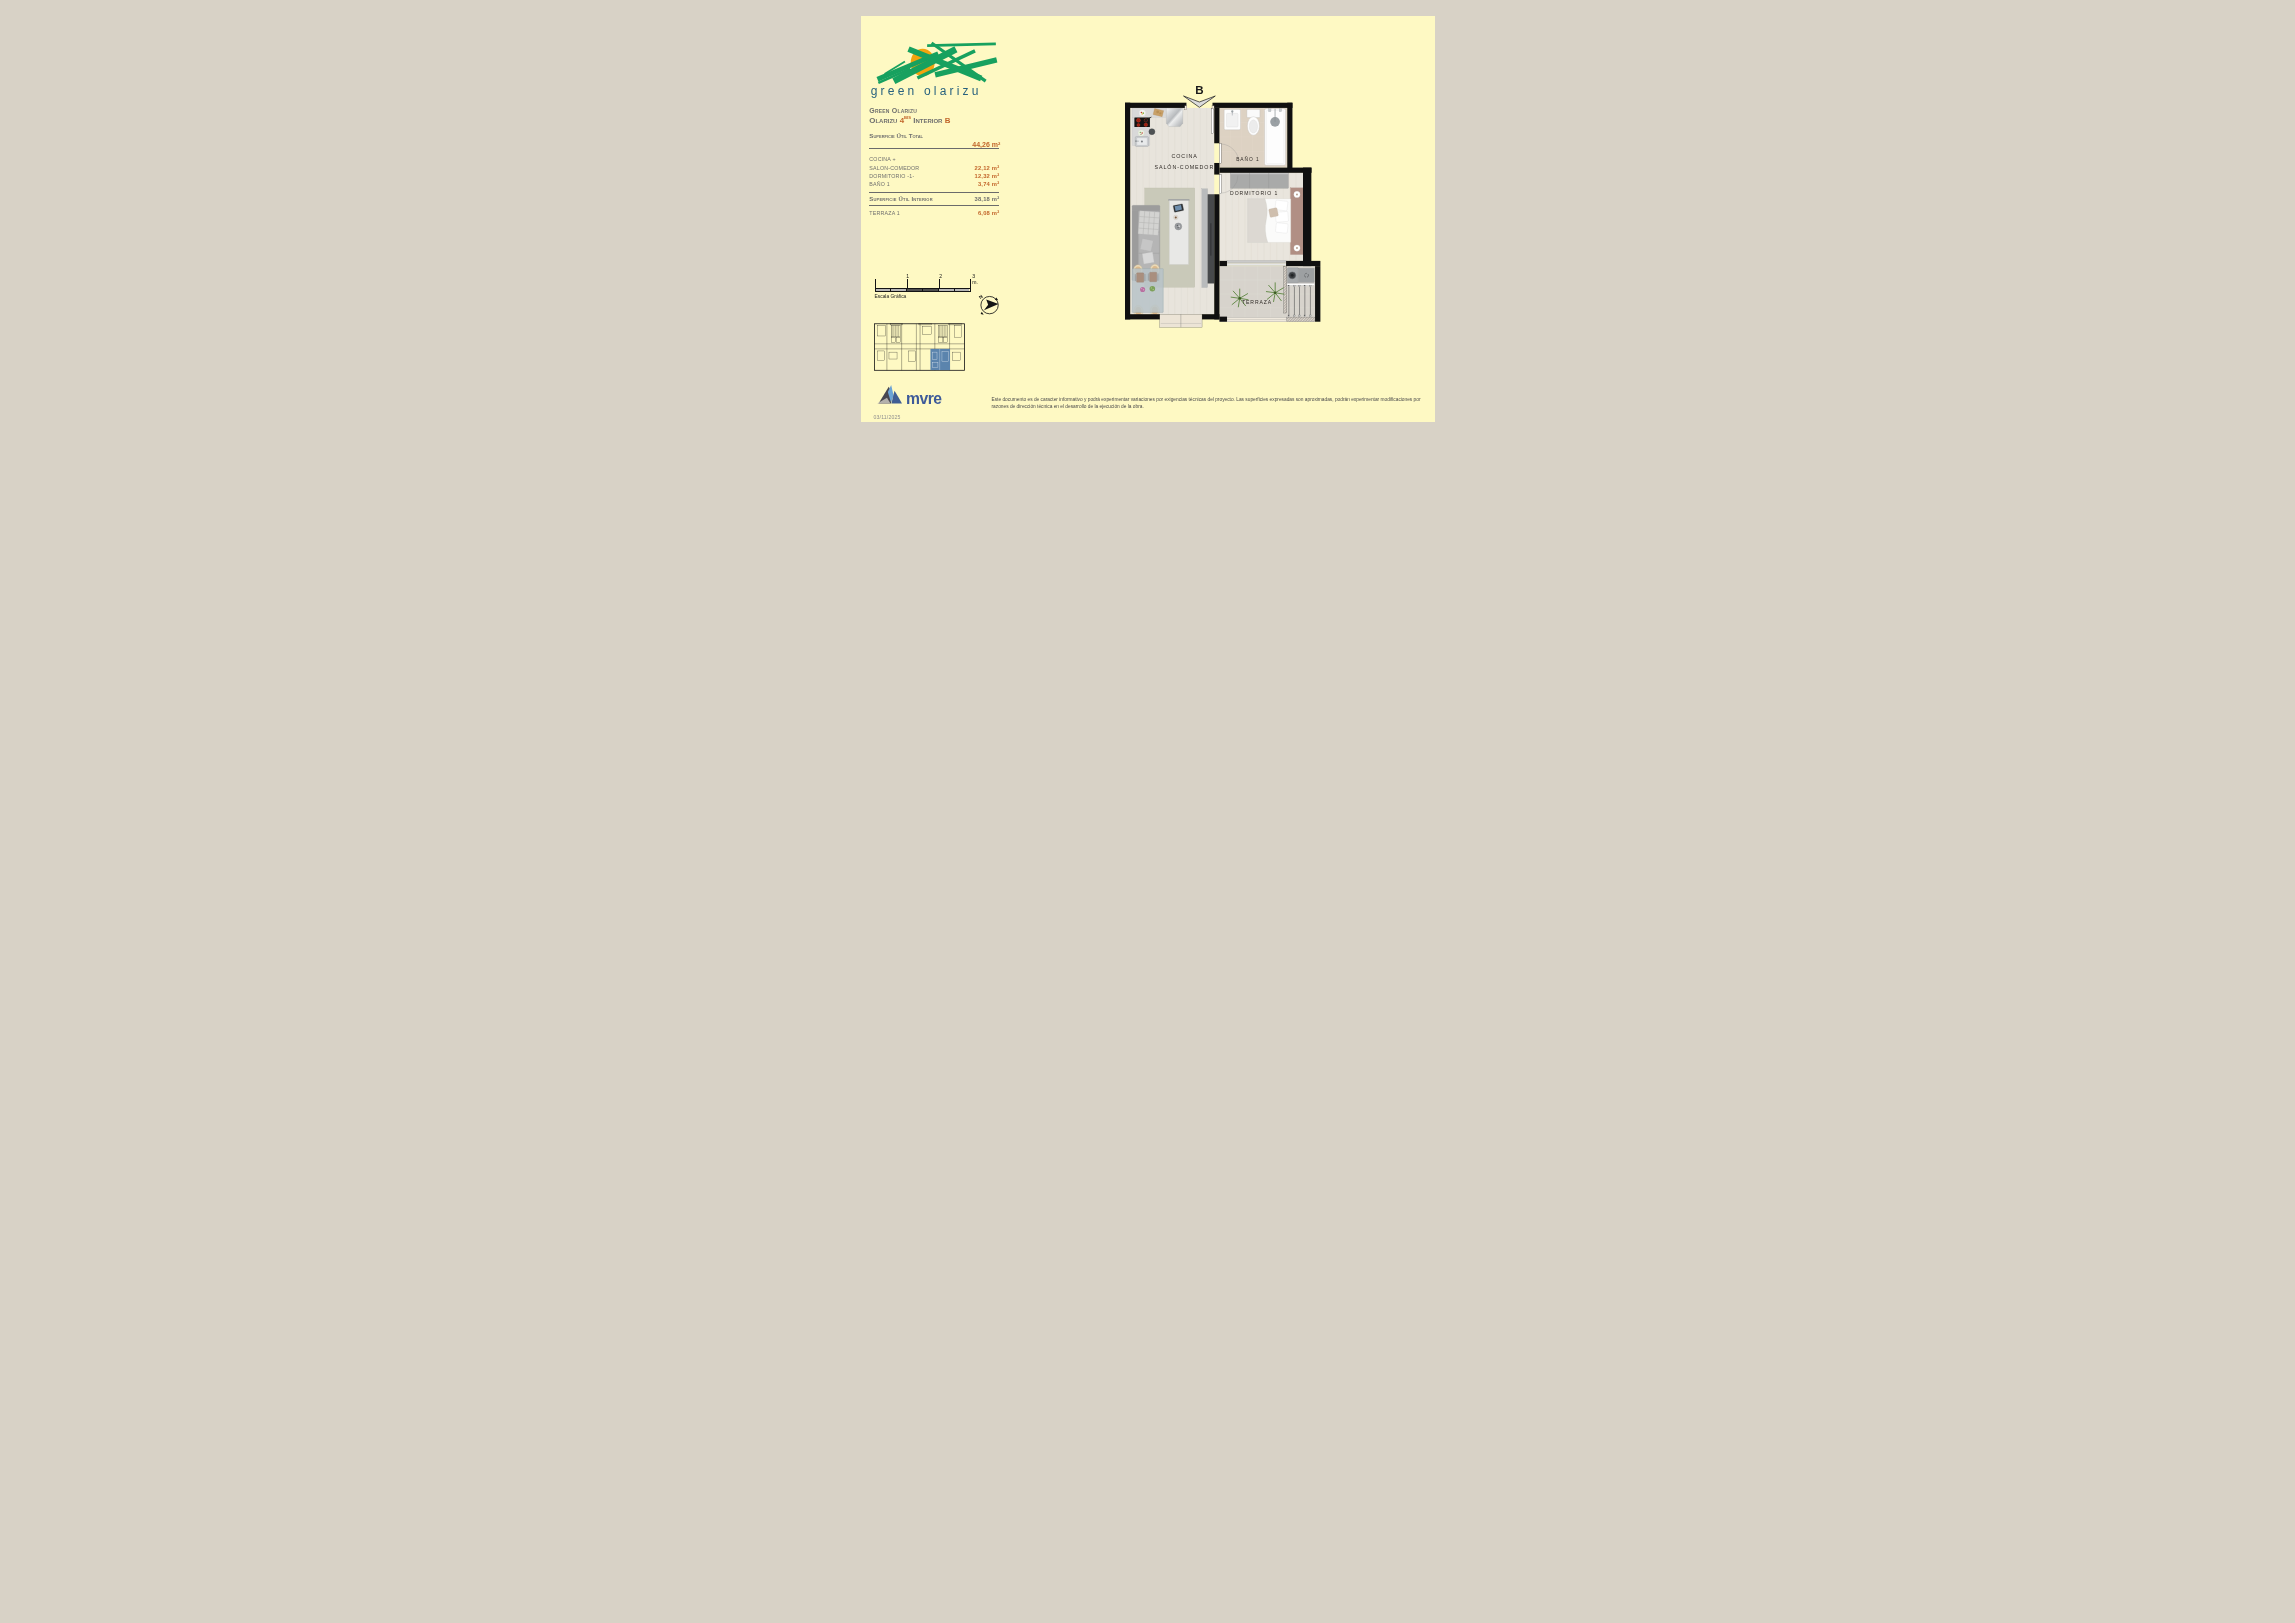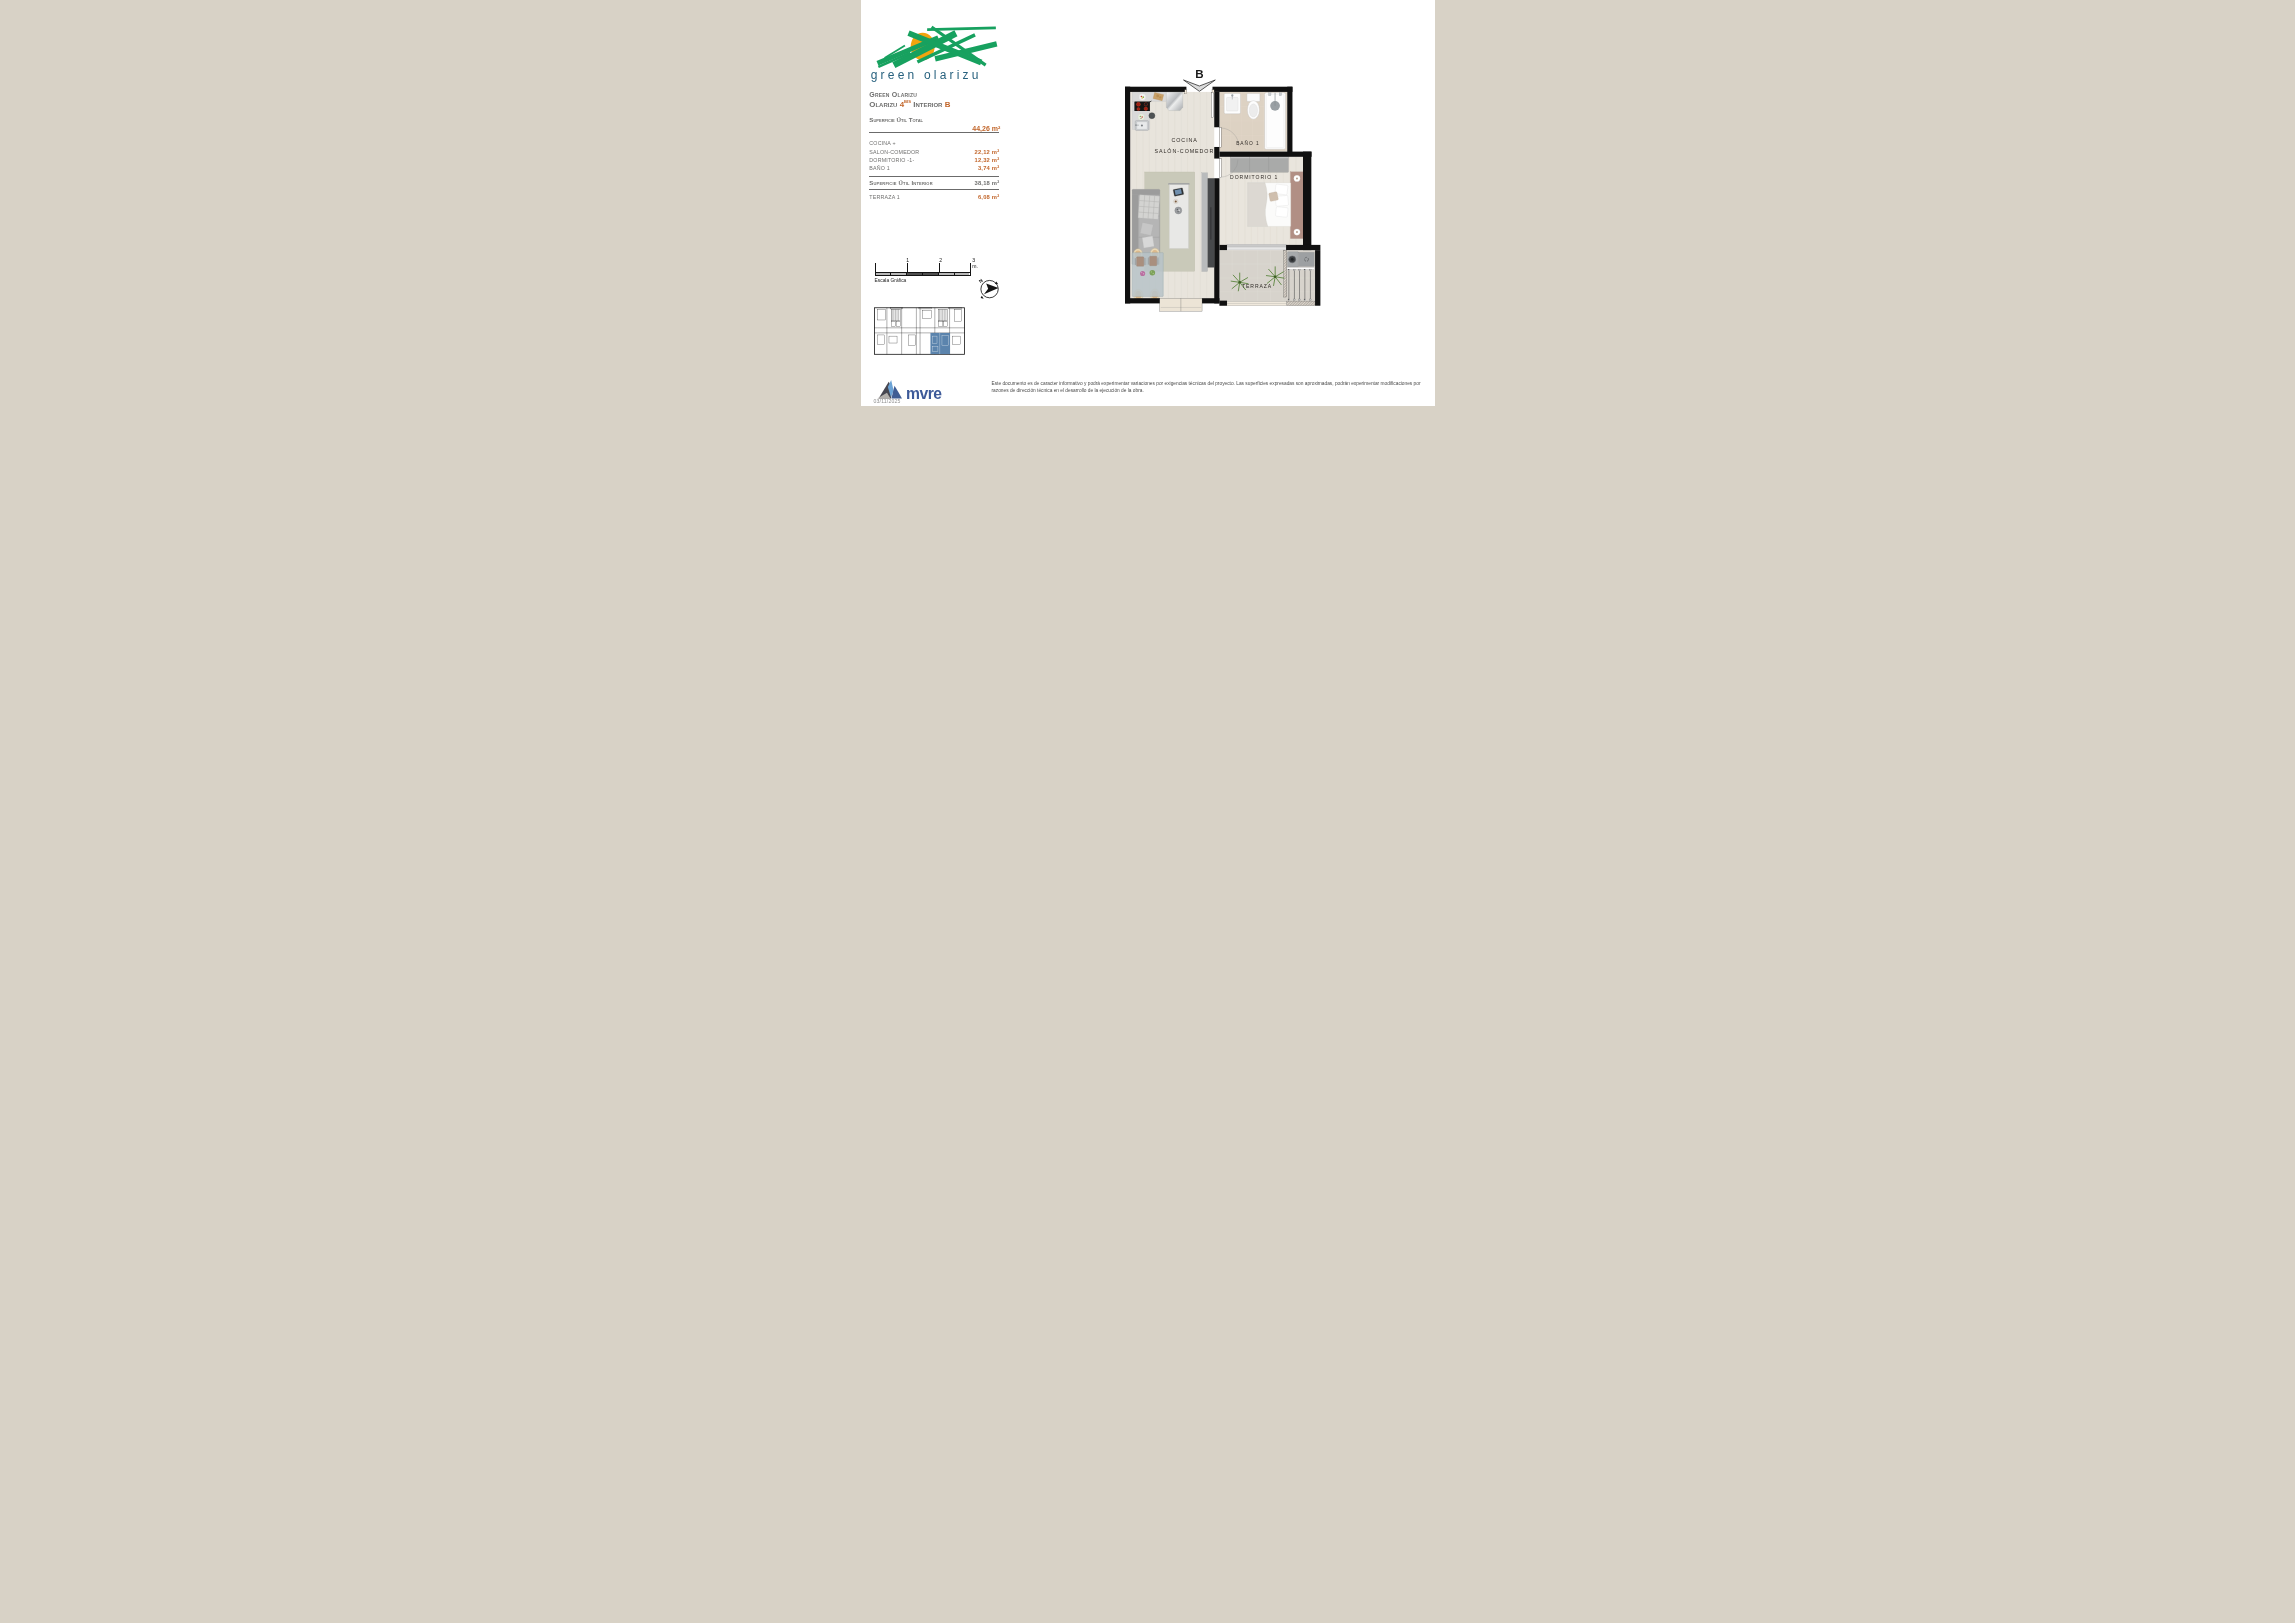--- a/index.html
+++ b/index.html
@@ -1,17 +1,17 @@
 <!DOCTYPE html>
 <html style="font-size:7.4px"><head>
 <meta charset="utf-8">
 <style>
   * { margin:0; padding:0; box-sizing:border-box; }
   body { font-family:"Liberation Sans", sans-serif; background:#d8d2c6; }
-  .sheet { position:relative; width:574px; height:406px; background:#ffffff; overflow:hidden; margin:0 auto; }
+  .sheet { position:relative; width:574px; height:406px; background:#fef9c3; overflow:hidden; margin:16px auto; }
 
   
   .brand-logo { position:absolute; left:8.3px; top:18.5px; }
   .brand-word { position:absolute; left:10.2px; top:68px; font-size:12px; color:#27617e; letter-spacing:3.2px; font-weight:400; }
 
   .titleblock { position:absolute; left:8.8px; top:91px; width:131px; }
   .t-project { font-variant:small-caps; font-weight:bold; color:#6f6f6e; font-size:7px; letter-spacing:0.2px; }
   .t-unit { font-variant:small-caps; font-weight:bold; color:#6f6f6e; font-size:7.9px; margin-top:0.9px; }
   .t-unit .orange { color:#c2662b; }
   .t-unit sup { font-size:4.2px; }
@@ -29,21 +29,21 @@
   
   .scalebar { position:absolute; left:14px; top:264px; width:96px; height:18.5px; }
   .sb-bar { position:absolute; top:8.3px; left:0; width:96px; height:4.2px; border:0.9px solid #141414; display:flex; }
   .sb-seg { flex:1; border-right:0.5px solid #141414; }
   .sb-seg:last-child { border-right:none; }
   .sb-tick { position:absolute; top:-0.9px; width:0.9px; height:10.2px; background:#141414; }
   .sb-num { position:absolute; top:-7.4px; font-size:5.1px; color:#141414; transform:translateX(-40%); }
   .sb-label { position:absolute; left:0; top:14px; font-size:4.9px; color:#1c1c1c; }
 
   
-  .mvre { position:absolute; left:16.7px; top:379px; display:flex; align-items:flex-end; }
+  .mvre { position:absolute; left:16.7px; top:368px; display:flex; align-items:flex-end; }
   .mvre-word { font-size:15.7px; font-weight:bold; color:#3d5a99; letter-spacing:-0.5px; line-height:.85; margin-left:1.9px; }
   .date { position:absolute; left:13px; top:398px; font-size:5.1px; color:#8f8f8f; letter-spacing:0.2px; }
   .disclaimer { position:absolute; left:131px; top:381px; width:435px; font-size:4.8px; color:#4b4b4b; line-height:1.4; }
 
   .keyplan { position:absolute; left:13.4px; top:307px; }
   .compass { position:absolute; left:114px; top:274px; }
 
   
   .plan { position:absolute; left:264px; top:68px; }
   .room-label { font-family:"Liberation Sans", sans-serif; fill:#2f2a26; letter-spacing:8px; }

